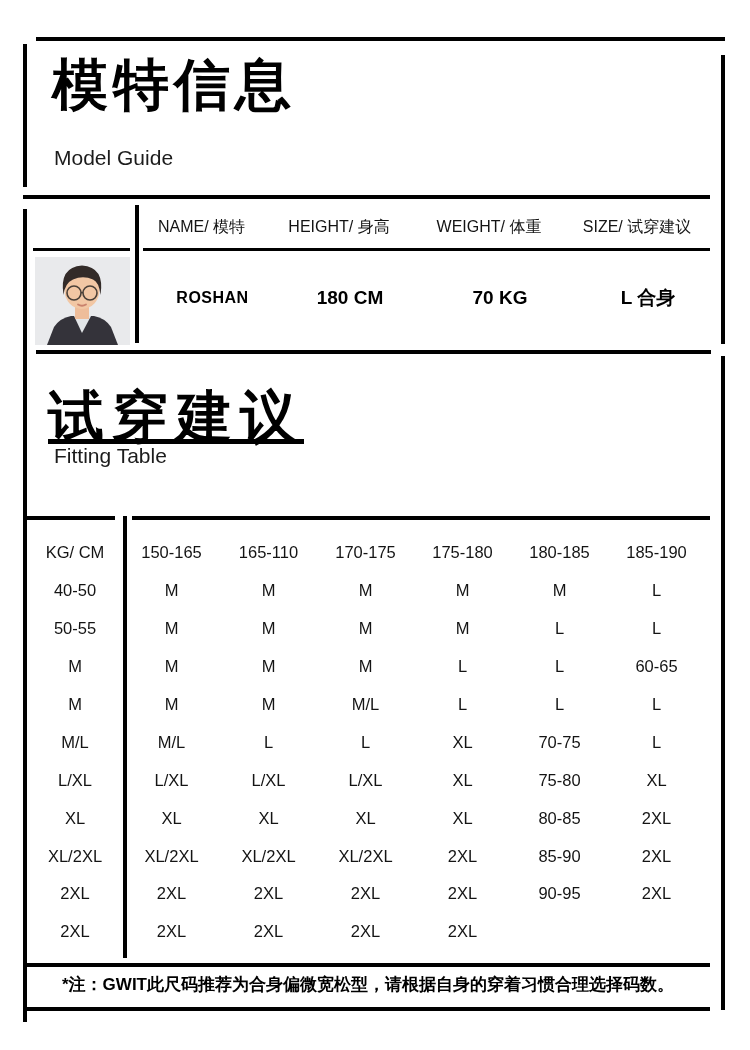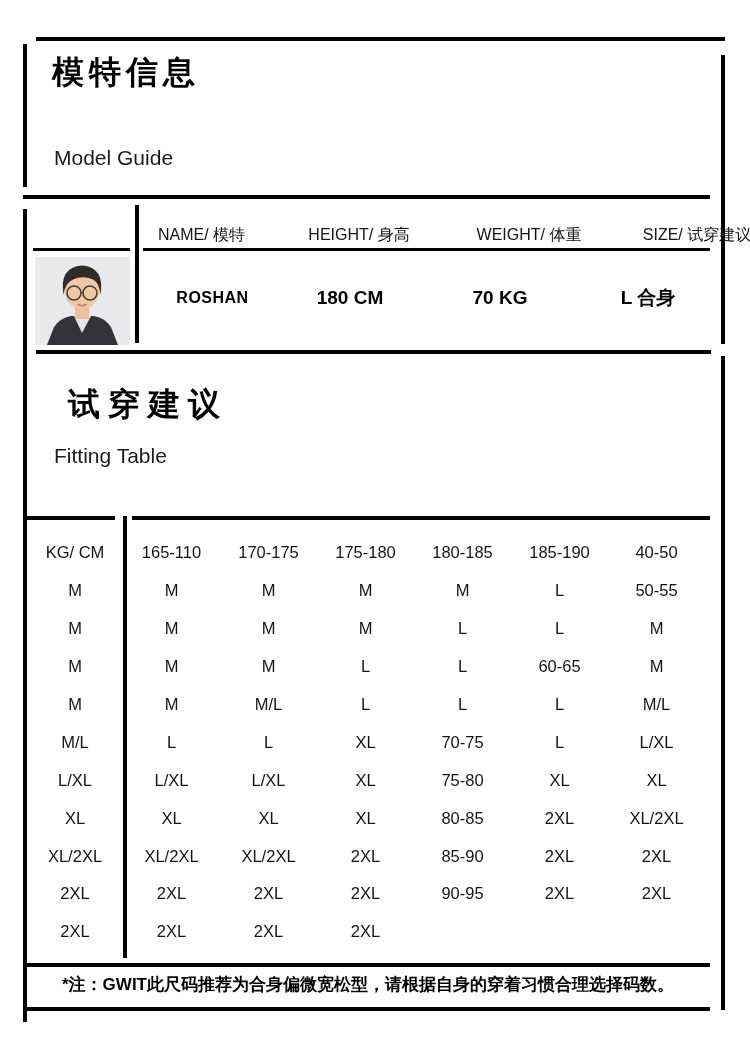--- a/index.html
+++ b/index.html
@@ -1,21 +1,21 @@
 <!DOCTYPE html>
 <html><head>
 <meta charset="utf-8">
 <style>
   html,body{margin:0;padding:0;background:#ffffff;}
   .page{
     position:relative;width:750px;height:1050px;background:#ffffff;overflow:hidden;
     font-family:"Liberation Sans","DejaVu Sans",sans-serif;color:#111;
   }
   .ln{position:absolute;background:#000;}
-  .zh-title{position:absolute;font-weight:800;font-size:32px;line-height:1.05;color:#000;white-space:nowrap;}
+  .zh-title{position:absolute;font-weight:800;font-size:56px;line-height:1.05;color:#000;white-space:nowrap;}
   .en-sub{position:absolute;font-size:21px;font-weight:400;color:#1c1c1c;white-space:nowrap;}
   .model-grid{position:absolute;left:139px;width:571px;height:30px;display:grid;grid-template-columns:125px 150px 150px 146px;}
   .model-grid > div{display:flex;align-items:center;justify-content:center;white-space:nowrap;}
   .mh{font-size:16px;color:#141414;}
   .mv{font-weight:700;font-size:19px;color:#000;padding-left:22px;}
   .mv.small{font-size:16px;letter-spacing:.5px;}
   .photo{position:absolute;left:35px;top:257px;width:95px;height:88px;overflow:hidden;}
   .fit-grid{position:absolute;left:27px;top:534px;width:684px;display:grid;grid-template-columns:96px repeat(6,97px);grid-auto-rows:37.9px;}
   .fit-cell{display:flex;align-items:center;justify-content:center;font-size:16.5px;color:#141414;white-space:nowrap;}
   .note{position:absolute;left:26px;top:973px;width:684px;text-align:center;font-size:17px;font-weight:600;color:#000;white-space:nowrap;}
@@ -52,39 +52,40 @@
       <rect x="40" y="46" width="14" height="16" fill="#eebd9a"></rect>
       <ellipse cx="47" cy="33" rx="17.5" ry="19" fill="#f2c7a4"></ellipse>
       <path d="M28.5 38 Q24 10 47 8.5 Q70 10 65.5 38 Q64 25 58 22.5 Q48 18 38 22.5 Q30 26 28.5 38 Z" fill="#332b28"></path>
       <circle cx="39" cy="36" r="7" fill="none" stroke="#4a4038" stroke-width="1.6"></circle>
       <circle cx="55" cy="36" r="7" fill="none" stroke="#4a4038" stroke-width="1.6"></circle>
       <line x1="46" y1="35.5" x2="48" y2="35.5" stroke="#4a4038" stroke-width="1.6"></line>
       <path d="M43 47.5 Q47 50 51 47.5" stroke="#c9826d" fill="none" stroke-width="1.8" stroke-linecap="round"></path>
     </svg>
   </div>
 
-  <div class="model-grid" style="top:220px;gap:20px;">
+  <div class="model-grid" style="top:212px;">
     <div class="mh">NAME/ 模特</div>
     <div class="mh">HEIGHT/ 身高</div>
     <div class="mh">WEIGHT/ 体重</div>
     <div class="mh">SIZE/ 试穿建议</div>
   </div>
 
   <div class="model-grid" style="top:283px;">
     <div class="mv small">ROSHAN</div>
     <div class="mv">180 CM</div>
     <div class="mv">70 KG</div>
     <div class="mv">L 合身</div>
   </div>
 
-  <div class="zh-title" style="left:68px;top:388px;letter-spacing:8px;">试穿建议</div>
+  <div class="zh-title" style="left:48px;top:388px;letter-spacing:8px;text-decoration:underline;">试穿建议</div>
   <div class="en-sub" style="left:54px;top:444px;">Fitting Table</div>
 
   <div class="fit-grid">
       <div class="fit-cell">KG/ CM</div>
+      <div class="fit-cell">150-165</div>
       <div class="fit-cell">165-110</div>
       <div class="fit-cell">170-175</div>
       <div class="fit-cell">175-180</div>
       <div class="fit-cell">180-185</div>
       <div class="fit-cell">185-190</div>
       <div class="fit-cell">40-50</div>
       <div class="fit-cell">M</div>
       <div class="fit-cell">M</div>
       <div class="fit-cell">M</div>
       <div class="fit-cell">M</div>

